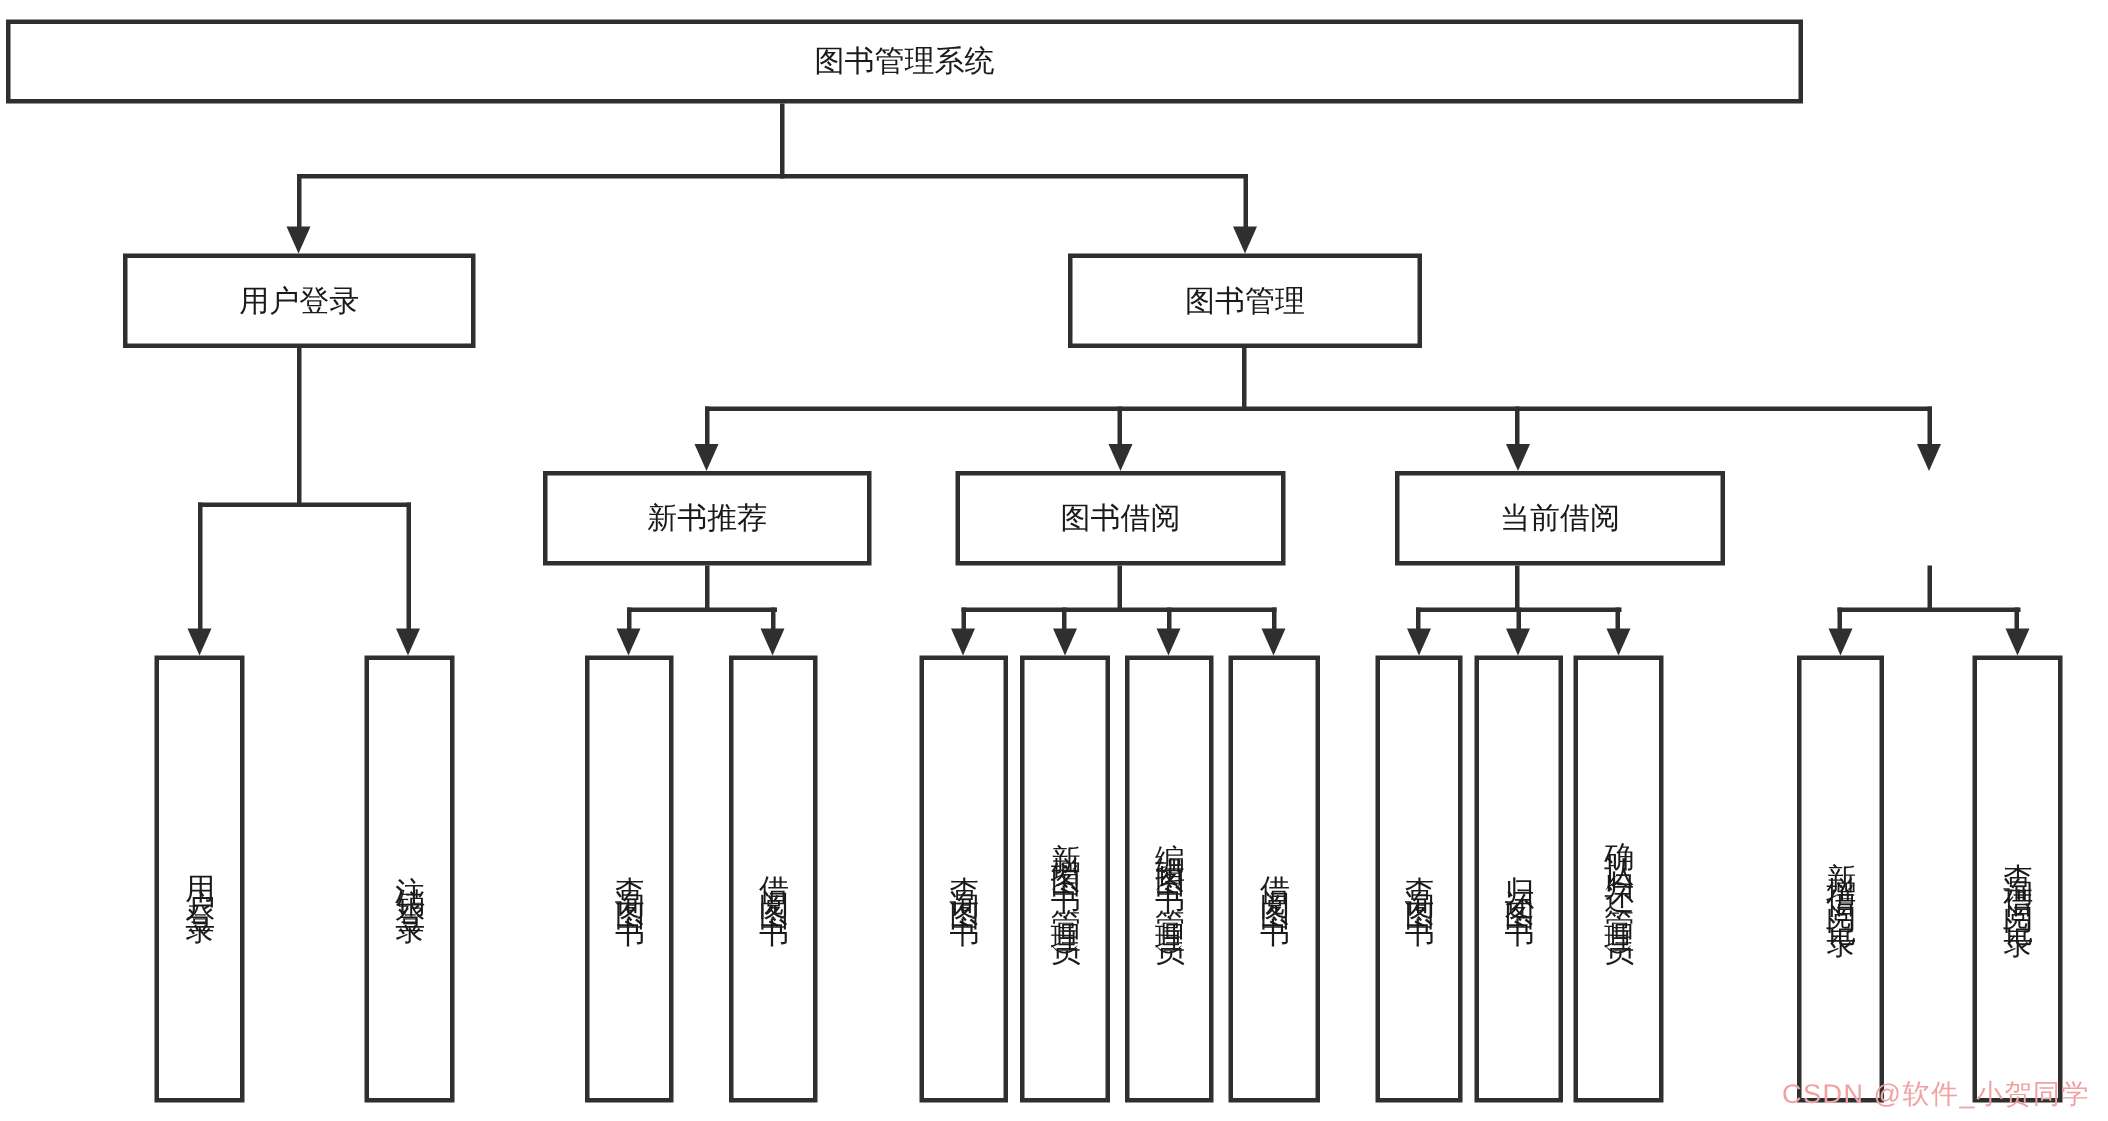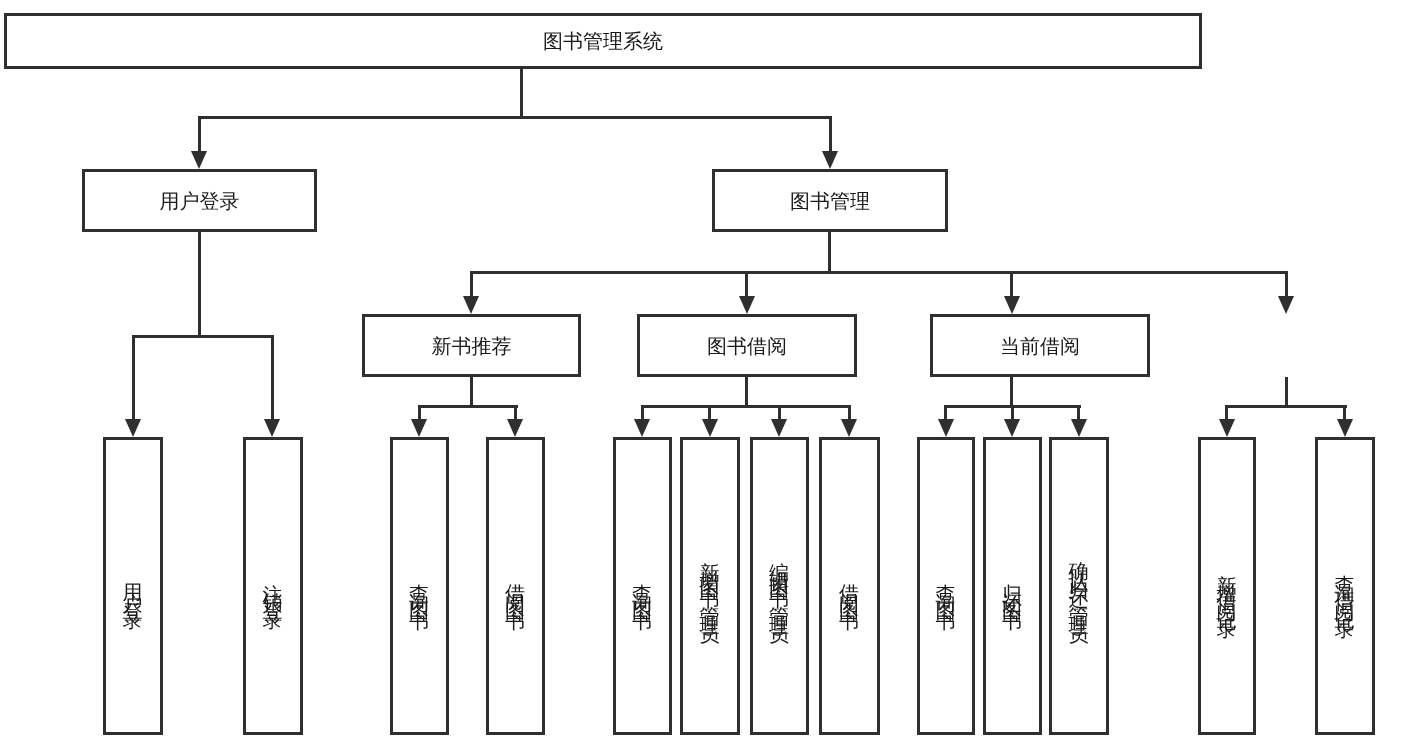--- a/index.html
+++ b/index.html
@@ -110,14 +110,15 @@
   <div class="arr" style="left:1004px;top:419px"></div>
   <div class="arr" style="left:1071px;top:419px"></div>
 
   <div class="ln" style="left:1285px;top:377px;width:3px;height:30px"></div>
   <div class="ln" style="left:1225px;top:405px;width:122px;height:3px"></div>
   <div class="ln" style="left:1225px;top:405px;width:3px;height:18px"></div>
   <div class="ln" style="left:1343px;top:405px;width:3px;height:18px"></div>
   <div class="arr" style="left:1219px;top:419px"></div>
   <div class="arr" style="left:1337px;top:419px"></div>
 
+  <div class="watermark" style="color: rgb(240, 162, 162);">CSDN @软件_小贺同学</div>
 
 </div>
 
 </body></html>

